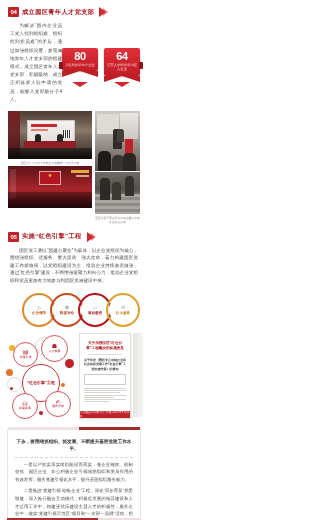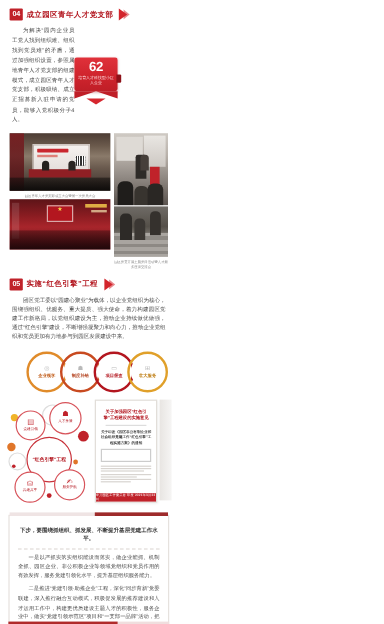--- a/index.html
+++ b/index.html
@@ -185,24 +185,33 @@
     <div class="arrow-wrap">
       <div class="sec-arrow"></div>
       <div class="sec-arrow small"></div>
     </div>
   </div>
 
   <div style="position:relative;">
     <div class="para" style="width:52px;padding-left:10px;padding-right:0;">为解决“园内企业员工党人找到组织难、组织找到党员难”的矛盾，通过加强组织设置，参照属地青年人才党支部的组建模式，成立园区青年人才党支部，积极吸纳、成立正招募新入驻申请的党员，能够入党积极分子4人。</div>
 
     <div class="stats">
+      <div class="ribbon one">
+        <div class="fold"></div>
+        <div class="body">
+          <span class="num">80</span>
+          <span class="cap">入驻科技型中小企业</span>
+        </div>
+        <div class="tail"></div>
+        <div class="notch"></div>
+      </div>
       <div class="ribbon two">
         <div class="fold"></div>
         <div class="body">
-          <span class="num">62</span>
+          <span class="num">64</span>
           <span class="cap">培育人才科技型小巨人企业</span>
         </div>
         <div class="tail"></div>
         <div class="notch"></div>
       </div>
     </div>
   </div>
 
   <div class="photos">
     <div class="prow">

